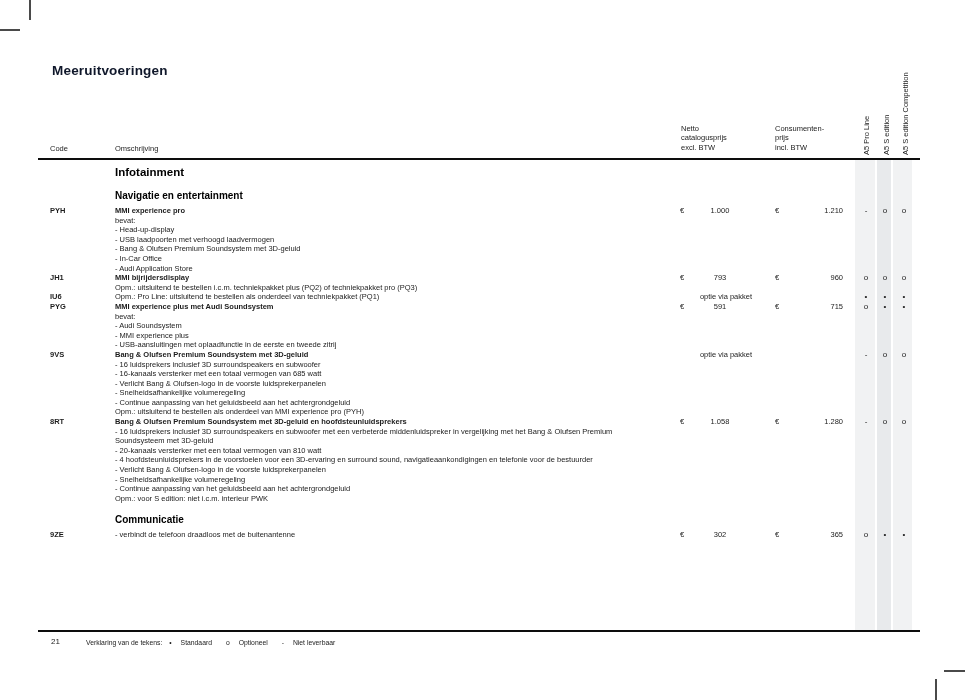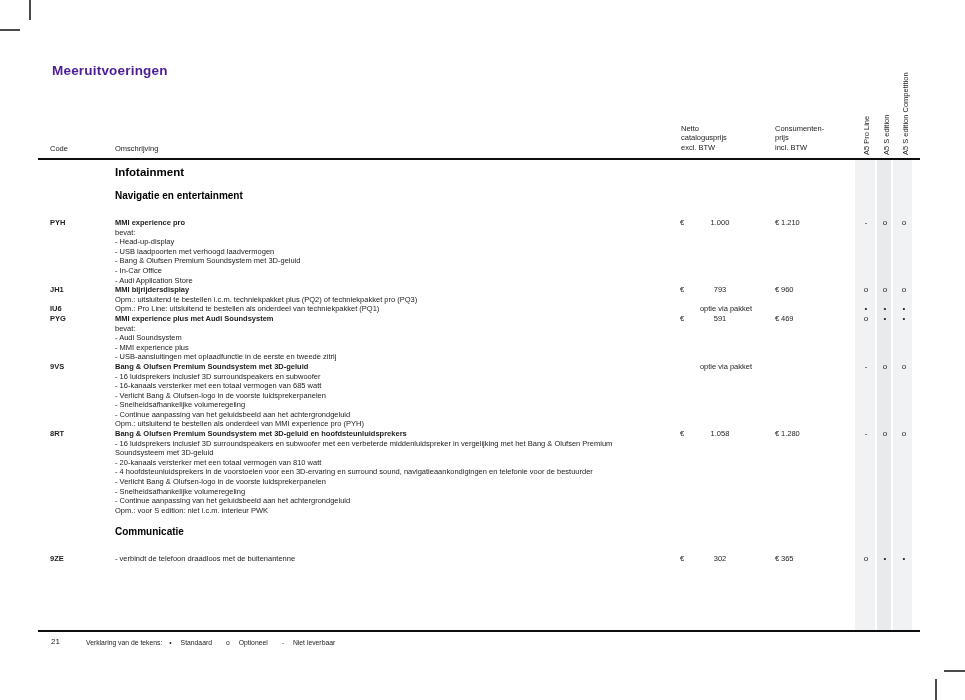--- a/index.html
+++ b/index.html
@@ -8,21 +8,21 @@
     font-family:"Liberation Sans",sans-serif;color:#1c1c1c;overflow:hidden;
     -webkit-font-smoothing:antialiased;
   }
   
   .crop{position:absolute;background:#4a4a4a;}
   .crop.tl-v{left:29px;top:0;width:1.5px;height:20px;}
   .crop.tl-h{left:0;top:29px;width:20px;height:1.5px;}
   .crop.br-h{left:944px;top:670px;width:21px;height:1.5px;}
   .crop.br-v{left:935px;top:679px;width:1.5px;height:21px;}
 
-  .doc-title{position:absolute;left:52px;top:63px;font-size:13.5px;font-weight:bold;color:#4c1d95;letter-spacing:.2px;}
+  .doc-title{position:absolute;left:52px;top:63px;font-size:13.5px;font-weight:bold;color:#0f172a;letter-spacing:.2px;}
 
   
   .hdr{position:absolute;font-size:7.5px;line-height:9.3px;color:#222;}
   .hdr.code{left:50px;top:144px;}
   .hdr.desc{left:115px;top:144px;}
   .hdr.net{left:681px;top:124px;white-space:pre-line;}
   .hdr.cons{left:775px;top:124px;white-space:pre-line;}
   .trim{position:absolute;top:155px;font-size:7.5px;white-space:nowrap;
         transform:rotate(-90deg);transform-origin:0 0;color:#222;}
   .rule{position:absolute;left:38px;width:882px;height:1.8px;background:#0d0d0d;}
@@ -32,29 +32,29 @@
   
   .stripe{position:absolute;top:160px;height:470px;}
   .stripe.s1{left:855px;width:20px;background:#f1f2f3;}
   .stripe.s2{left:877px;width:14px;background:#e8eaec;}
   .stripe.s3{left:893px;width:19px;background:#f1f2f3;}
 
   
   #content{position:absolute;left:0;top:163px;width:965px;font-size:7.5px;line-height:9.6px;}
   .section-heading{margin:3px 0 0 115px;font-size:11.5px;line-height:13px;font-weight:bold;color:#000;}
   .subsection-heading{margin:11px 0 0 115px;font-size:10px;line-height:12px;font-weight:bold;color:#000;}
-  .items{margin-top:16px;}
+  .items{margin-top:4px;}
   .row{position:relative;}
   .row .code{position:absolute;left:50px;top:0;font-weight:bold;}
   .row .desc{margin-left:115px;width:545px;}
   .row .desc .title{font-weight:bold;}
   .pcur1{position:absolute;left:680px;top:0;}
   .pamt1{position:absolute;left:688px;top:0;width:64px;text-align:center;}
   .pcur2{position:absolute;left:775px;top:0;}
-  .pamt2{position:absolute;left:781px;top:0;width:62px;text-align:left;}
+  .pamt2{position:absolute;left:781px;top:0;width:62px;text-align:right;}
   .pnote{position:absolute;left:620px;top:0;width:132px;text-align:right;}
   .mk{position:absolute;top:0;width:20px;text-align:center;font-size:8px;}
   .mk.m0{left:856px;} .mk.m1{left:875px;} .mk.m2{left:894px;}
 
   
   .pageno{position:absolute;left:51px;top:637px;font-size:8px;color:#222;}
   .legend{position:absolute;left:86px;top:638.5px;font-size:6.8px;color:#222;}
   .legend span{margin-right:7px;}
 </style>
 </head>
@@ -136,21 +136,21 @@
         <div class="desc">
           <div class="title">MMI experience plus met Audi Soundsystem</div>
           <div class="line">bevat:</div>
           <div class="line">- Audi Soundsystem</div>
           <div class="line">- MMI experience plus</div>
           <div class="line">- USB-aansluitingen met oplaadfunctie in de eerste en tweede zitrij</div>
         </div>
         <span class="pcur1">€</span>
         <span class="pamt1">591</span>
         <span class="pcur2">€</span>
-        <span class="pamt2">469</span>
+        <span class="pamt2">715</span>
         <span class="mk m0">o</span>
         <span class="mk m1">•</span>
         <span class="mk m2">•</span>
       </div>
       <div class="row">
         <span class="code">9VS</span>
         <div class="desc">
           <div class="title">Bang &amp; Olufsen Premium Soundsystem met 3D-geluid</div>
           <div class="line">- 16 luidsprekers inclusief 3D surroundspeakers en subwoofer</div>
           <div class="line">- 16-kanaals versterker met een totaal vermogen van 685 watt</div>

